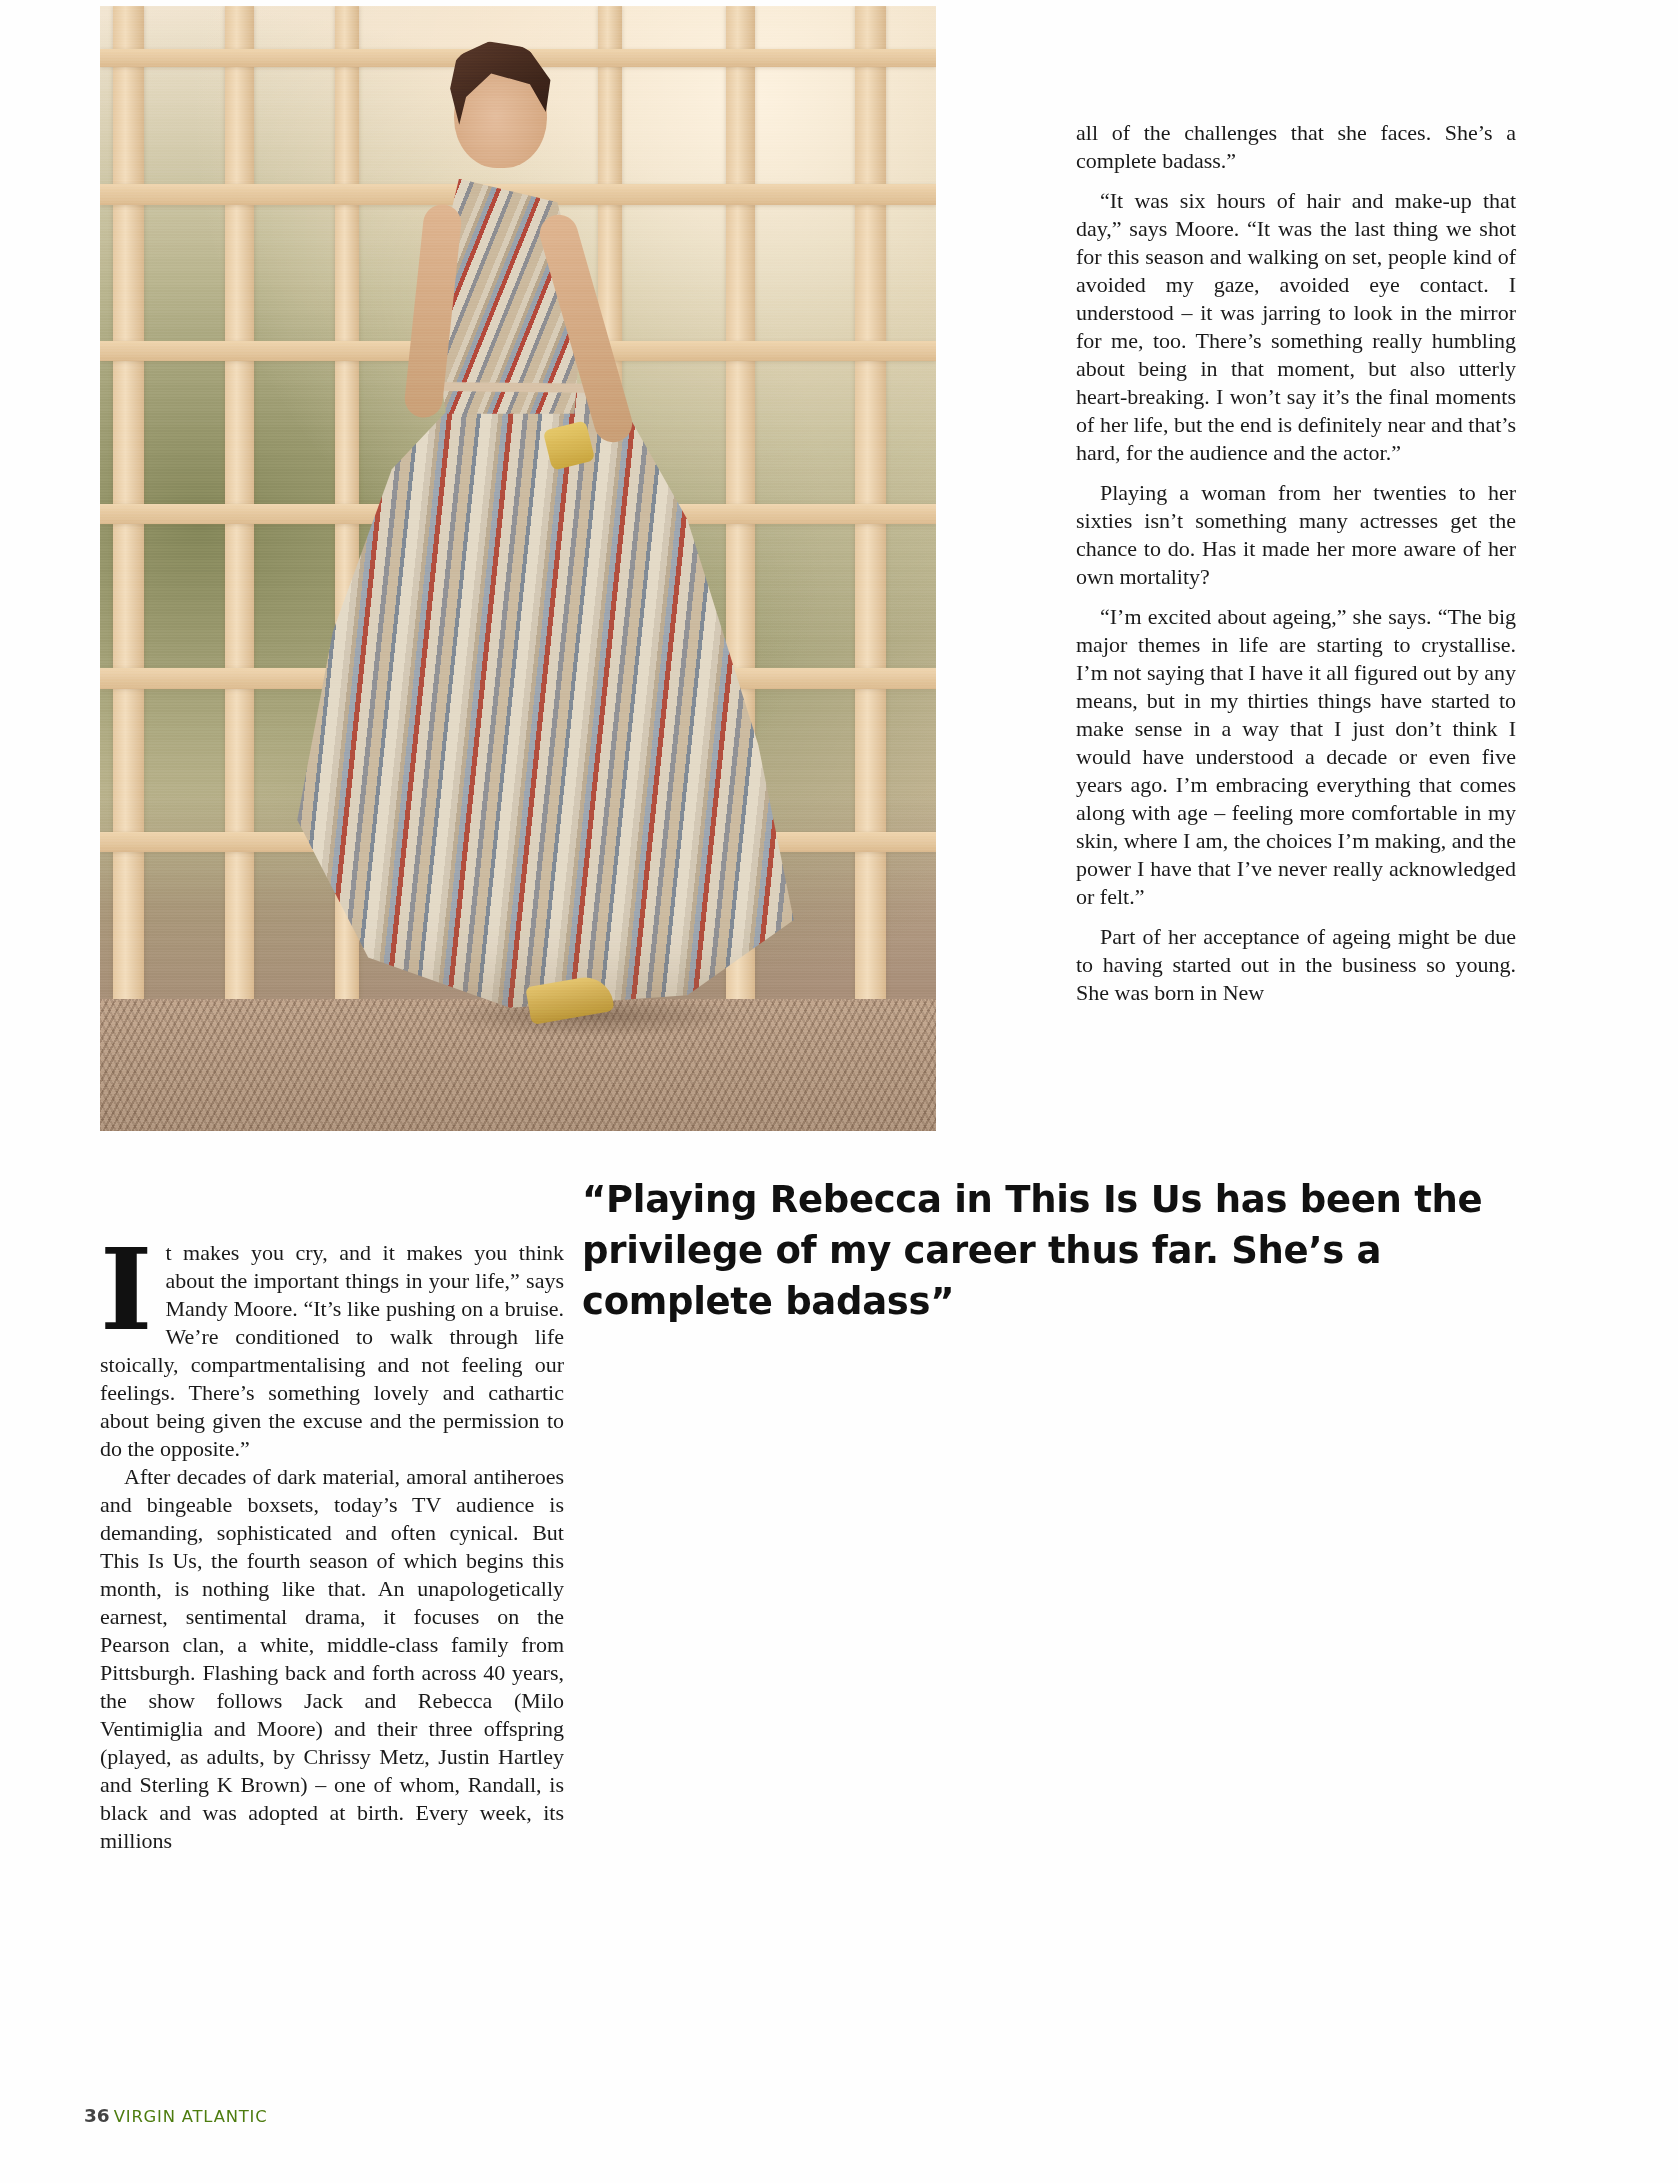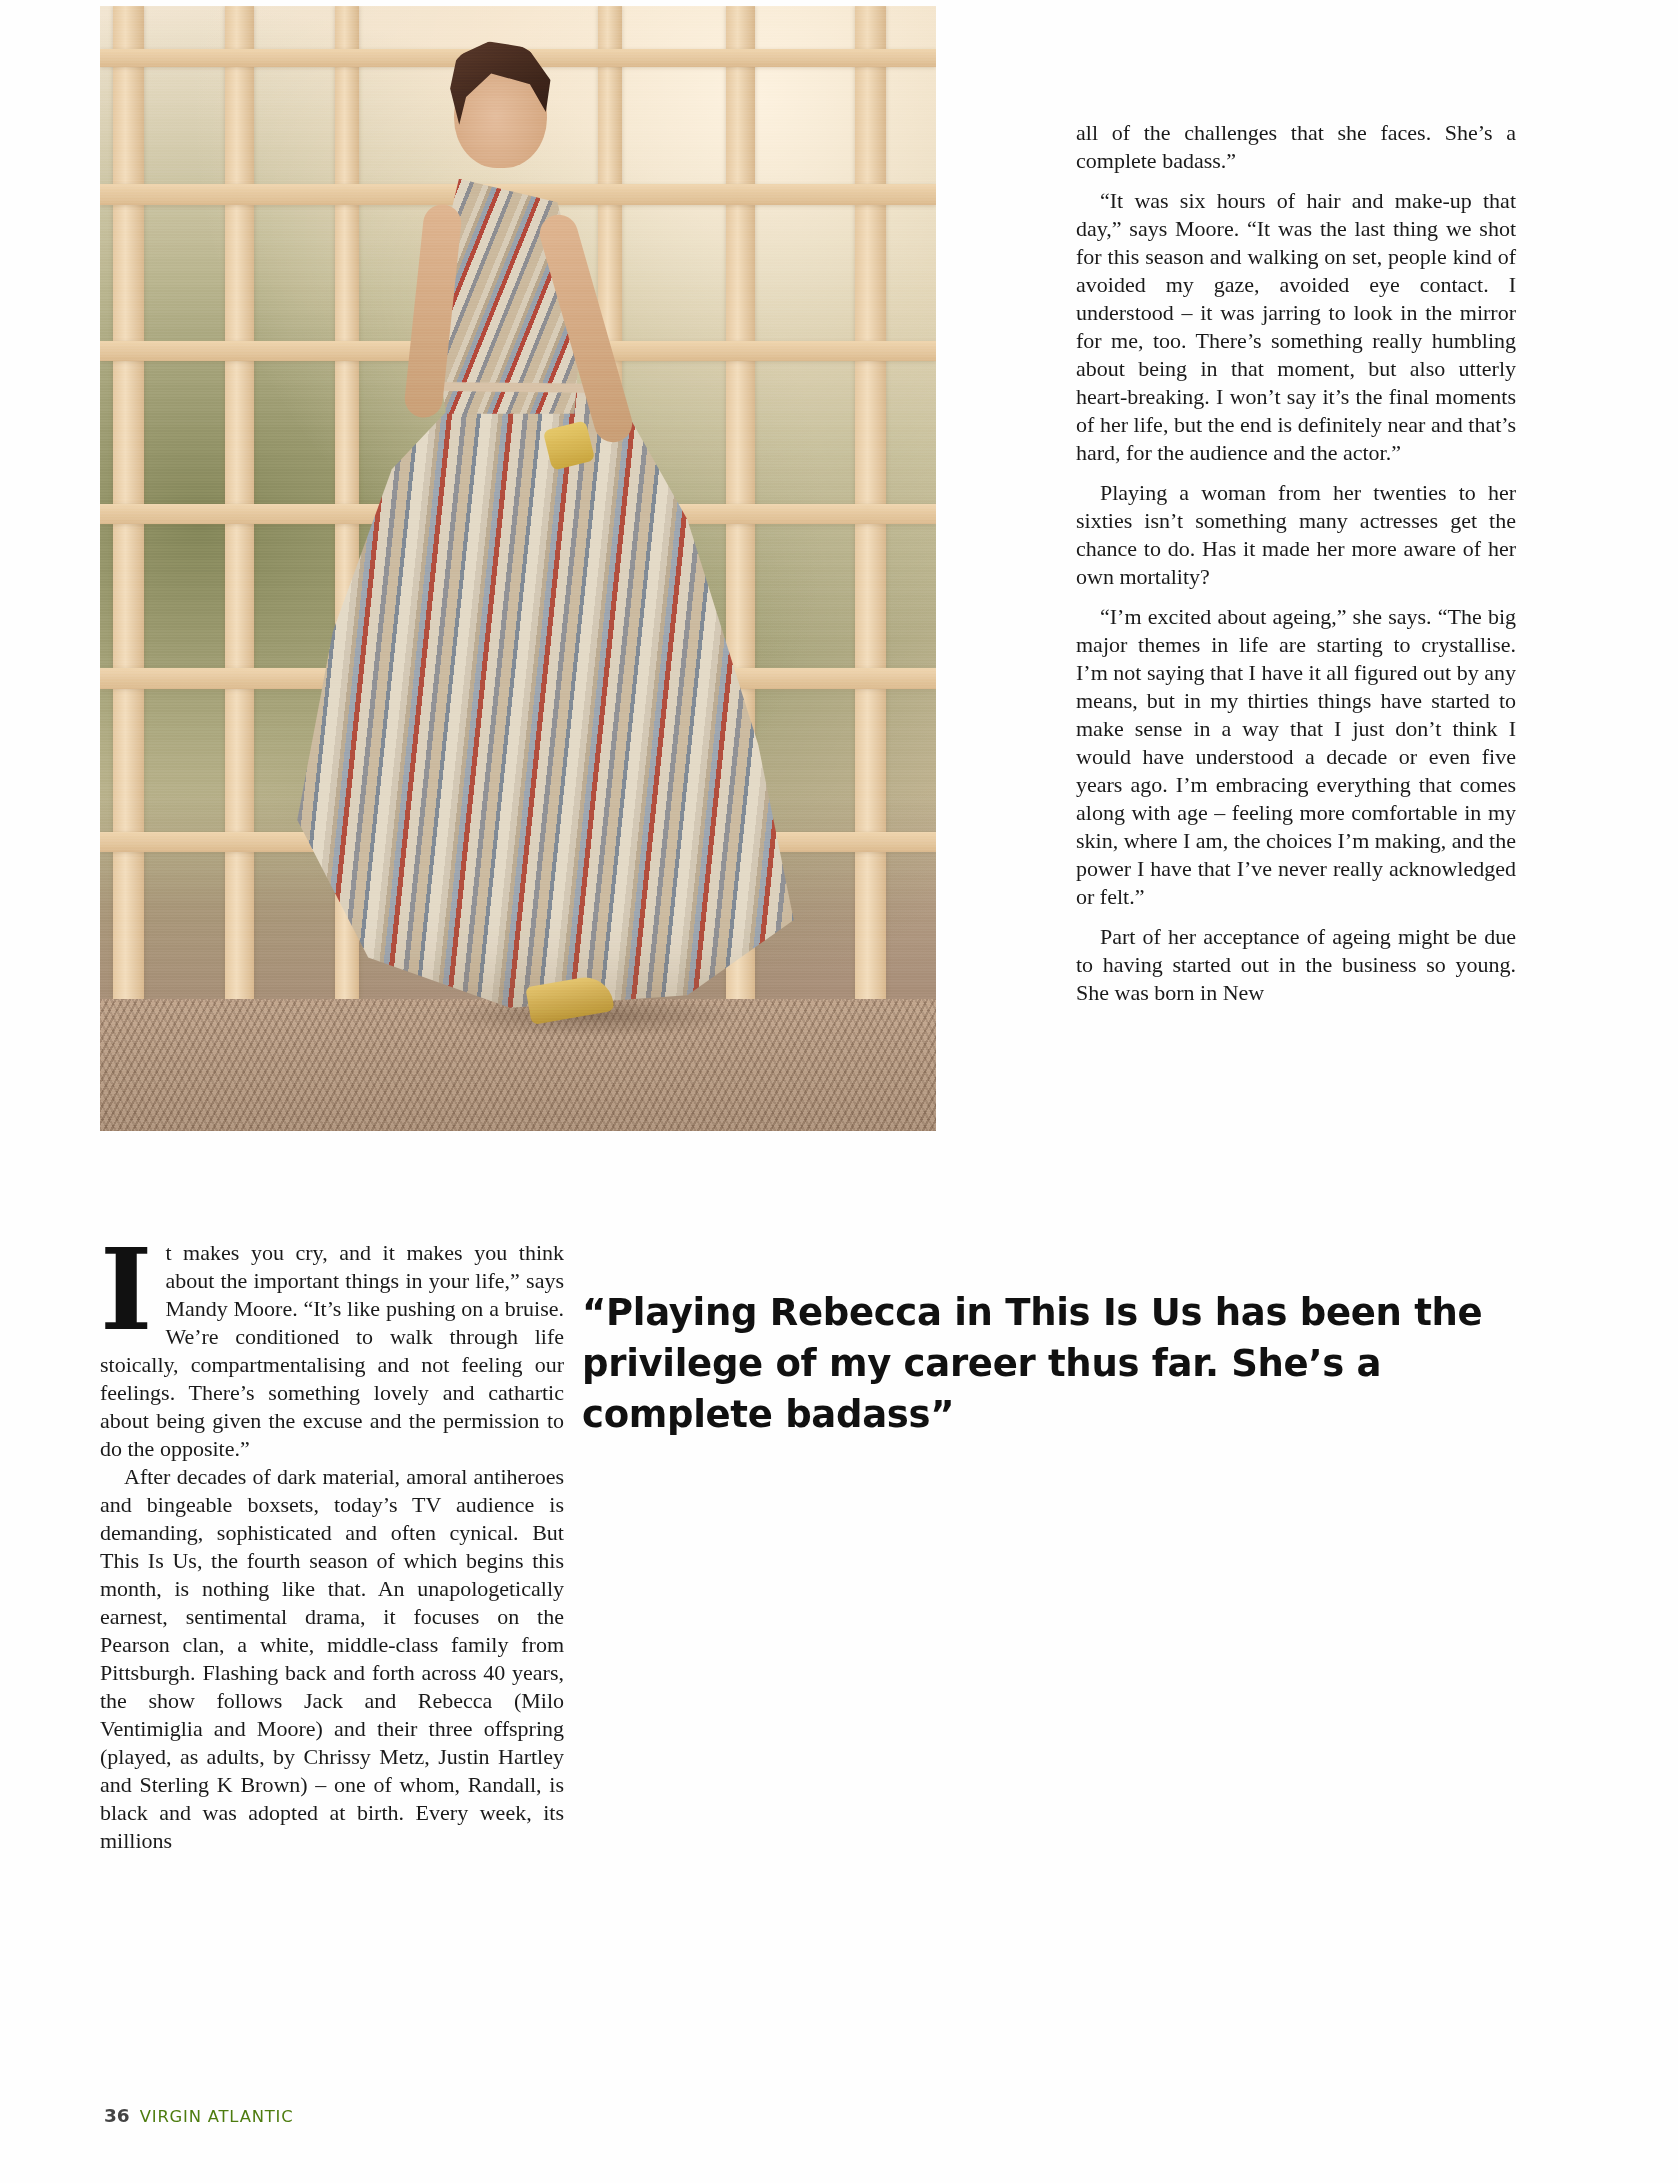--- a/index.html
+++ b/index.html
@@ -123,21 +123,21 @@
     text-justify: inter-word;
     hyphens: auto;
   }
   .col-top-right p { margin: 12px; }
   .col-top-right p + p { text-indent: 24px; }
 
   
   .pullquote {
     position:absolute;
     left: 582px;
-    top: 1287px;
+    top: 1174px;
     width: 947px;
     font-family: "DejaVu Sans", sans-serif;
     font-weight: 700;
     font-size: 37px;
     line-height: 51px;
     letter-spacing: -0.3px;
     color: #111111;
   }
 
   
@@ -169,25 +169,25 @@
     font-weight: 700;
     font-size: 112px;
     line-height: 94px;
     margin: 4.3px 13px 0 0;
     color: #111;
   }
 
   
   .footer {
     position: absolute;
-    left: 104px;
+    left: 84px;
     bottom: 57px;
     display: flex;
     align-items: baseline;
-    gap: 10px;
+    gap: 4px;
   }
   .folio {
     font-family: "DejaVu Sans", sans-serif;
     font-weight: 700;
     font-size: 18.5px;
     color: #444;
   }
   .mast {
     font-family: "DejaVu Sans", sans-serif;
     font-size: 16.4px;

